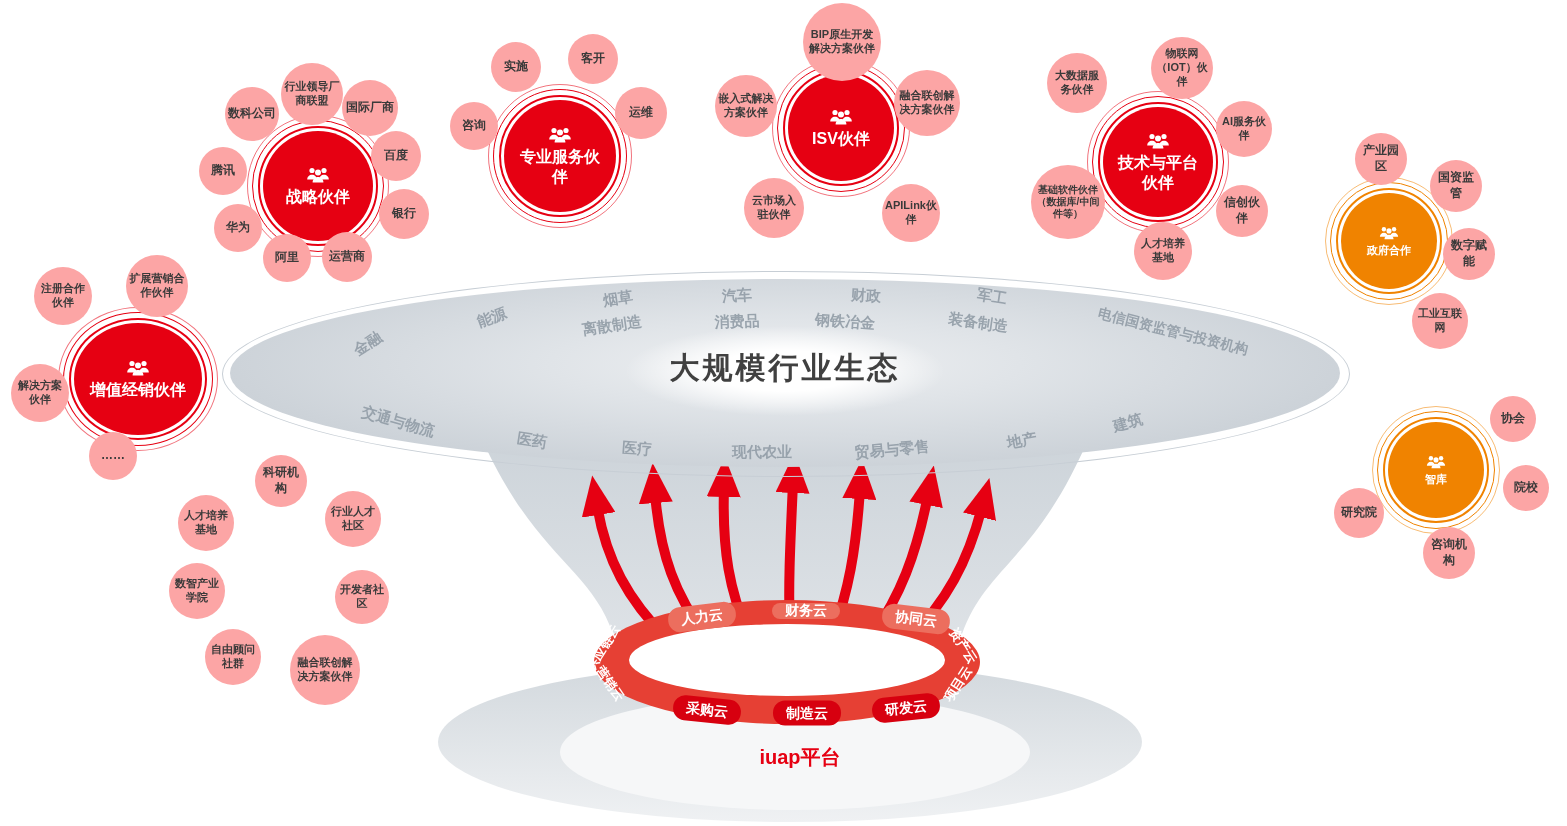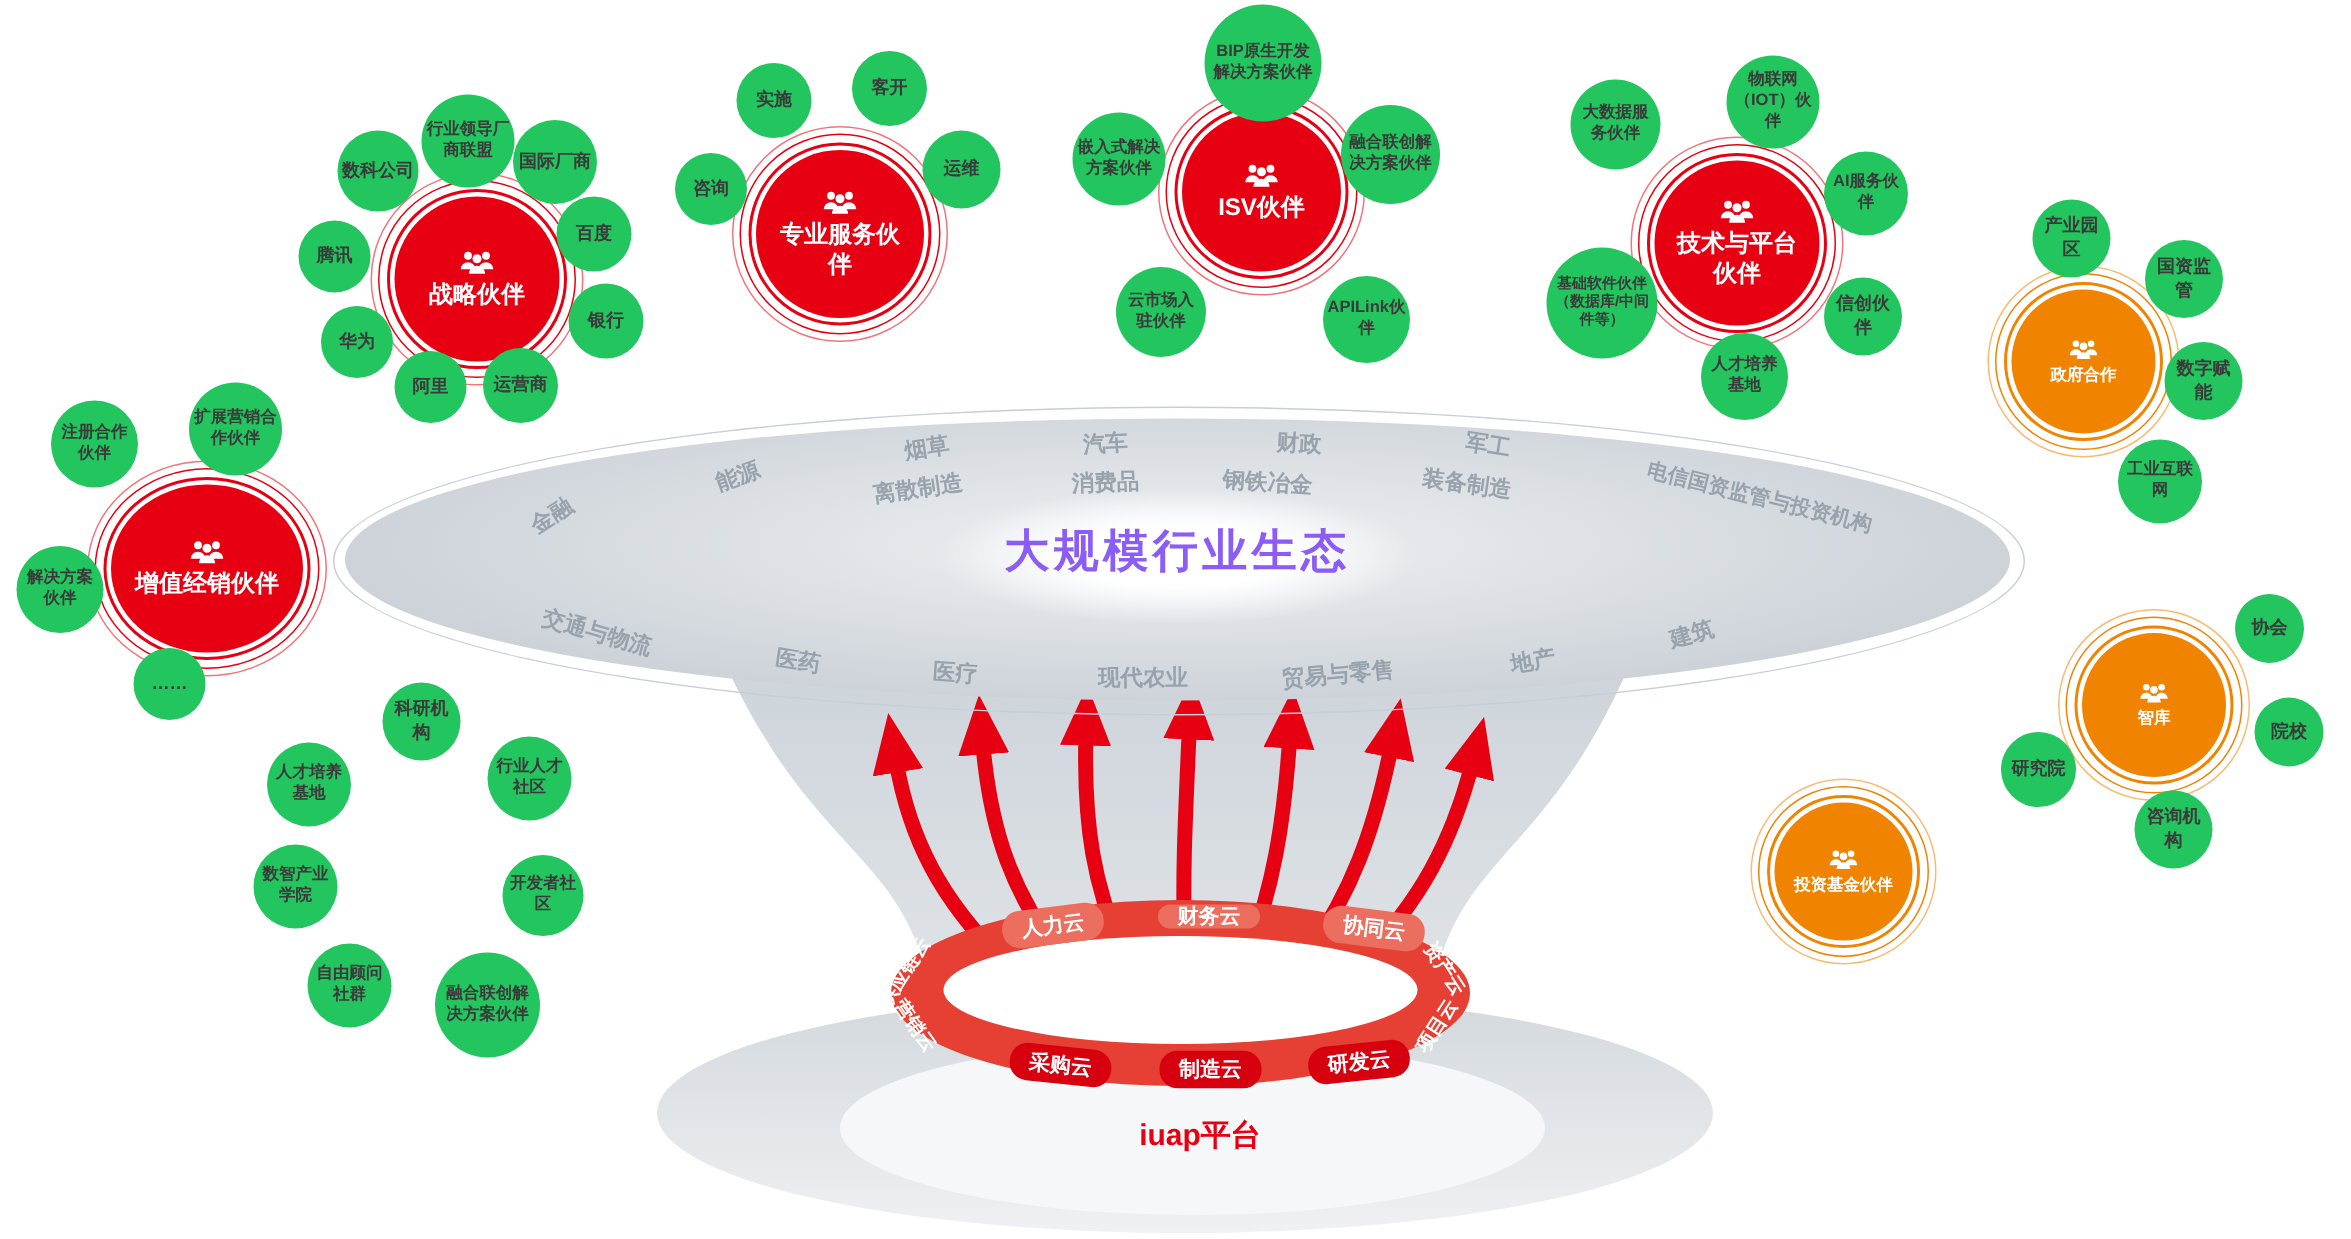--- a/index.html
+++ b/index.html
@@ -8,21 +8,21 @@
   .scene{position:absolute;left:0;top:0}
 
   
   .dish-outline{position:absolute;left:222px;top:271px;width:1126px;height:204px;
                 border:1px solid #c7ced5;border-radius:50%}
   .dish{position:absolute;left:230px;top:279px;width:1110px;height:188px;border-radius:50%;
         background:radial-gradient(ellipse at 50% 45%,#eef0f2 0%,#e0e4e8 30%,#cdd3d9 70%,#c1c8cf 100%)}
   .glow{position:absolute;left:785px;top:371px;width:320px;height:90px;transform:translate(-50%,-50%);
         border-radius:50%;background:radial-gradient(ellipse closest-side,#ffffff 45%,rgba(255,255,255,0) 100%)}
   .center-title{position:absolute;left:785px;top:368px;transform:translate(-50%,-50%);
-        font-size:30px;font-weight:800;color:#8b5cf6;letter-spacing:3px;white-space:nowrap}
+        font-size:30px;font-weight:800;color:#404040;letter-spacing:3px;white-space:nowrap}
 
   .ind{position:absolute;color:#939ea8;font-weight:700;font-size:15px;white-space:nowrap;opacity:.92}
   .ind.long{font-size:14px}
 
   
   .seg{position:absolute;display:flex;align-items:center;justify-content:center;color:#fff;
        font-weight:700;font-size:14px;border-radius:12px;white-space:nowrap}
   .seg.light{background:#ec6e5e}
   .seg.dark{background:#d7000f}
   .seg.onring{background:transparent;font-size:13px}
@@ -40,21 +40,21 @@
   .hub.orange .hub-label{font-size:11px}
   .ring{position:absolute;border-radius:50%;pointer-events:none}
   .r1{inset:-5px;border:2px solid}
   .r2{inset:-11px;border:1px solid}
   .r3{inset:-16px;border:1px solid;opacity:.55}
   .hub.red .ring{border-color:#e60012}
   .hub.orange .ring{border-color:#f08300}
   .hub-icon{line-height:0;margin-bottom:3px}
 
   
-  .sat{position:absolute;border-radius:50%;background:#22c55e;color:#3a3a3a;display:flex;
+  .sat{position:absolute;border-radius:50%;background:#fca5a5;color:#3a3a3a;display:flex;
        align-items:center;justify-content:center;text-align:center;font-weight:700;font-size:12px;
        line-height:1.3;padding:3px;box-sizing:border-box}
   .sat.sm{font-size:11px;line-height:1.25}
   .sat.xs{font-size:10px;line-height:1.2}
 </style>
 </head>
 <body>
 
 <div class="stage">
 
@@ -245,34 +245,20 @@
           <circle cx="13" cy="6.5" r="3"></circle>
           <path d="M7.6 16.5c0-3 2.4-5.4 5.4-5.4s5.4 2.4 5.4 5.4z"></path>
         </svg></span>
     <span class="hub-label">智库</span>
   </div>
   <div class="sat" style="left:1490px;top:396px;width:46px;height:46px">协会</div>
   <div class="sat" style="left:1503px;top:465px;width:46px;height:46px">院校</div>
   <div class="sat" style="left:1423px;top:527px;width:52px;height:52px">咨询机构</div>
   <div class="sat" style="left:1334px;top:488px;width:50px;height:50px">研究院</div>
 
-  <div class="hub orange" style="left:1183px;top:535px;width:92px;height:92px">
-    <i class="ring r1"></i>
-      <i class="ring r2"></i>
-      <i class="ring r3"></i>
-    <span class="hub-icon"><svg width="22" height="16" viewBox="0 0 26 18" fill="#fff">
-          <circle cx="7" cy="4.5" r="2.6"></circle>
-          <path d="M2.2 13.5c0-2.6 2.1-4.7 4.8-4.7s4.8 2.1 4.8 4.7z"></path>
-          <circle cx="19" cy="4.5" r="2.6"></circle>
-          <path d="M14.2 13.5c0-2.6 2.1-4.7 4.8-4.7s4.8 2.1 4.8 4.7z"></path>
-          <circle cx="13" cy="6.5" r="3"></circle>
-          <path d="M7.6 16.5c0-3 2.4-5.4 5.4-5.4s5.4 2.4 5.4 5.4z"></path>
-        </svg></span>
-    <span class="hub-label">投资基金伙伴</span>
-  </div>
 
   <div class="sat" style="left:255px;top:455px;width:52px;height:52px">科研机构</div>
   <div class="sat sm" style="left:325px;top:491px;width:56px;height:56px">行业人才社区</div>
   <div class="sat sm" style="left:335px;top:570px;width:54px;height:54px">开发者社区</div>
   <div class="sat sm" style="left:290px;top:635px;width:70px;height:70px">融合联创解决方案伙伴</div>
   <div class="sat sm" style="left:205px;top:629px;width:56px;height:56px">自由顾问社群</div>
   <div class="sat sm" style="left:169px;top:563px;width:56px;height:56px">数智产业学院</div>
   <div class="sat sm" style="left:178px;top:495px;width:56px;height:56px">人才培养基地</div>
 
   <div class="hub red" style="left:74px;top:323px;width:128px;height:112px">

